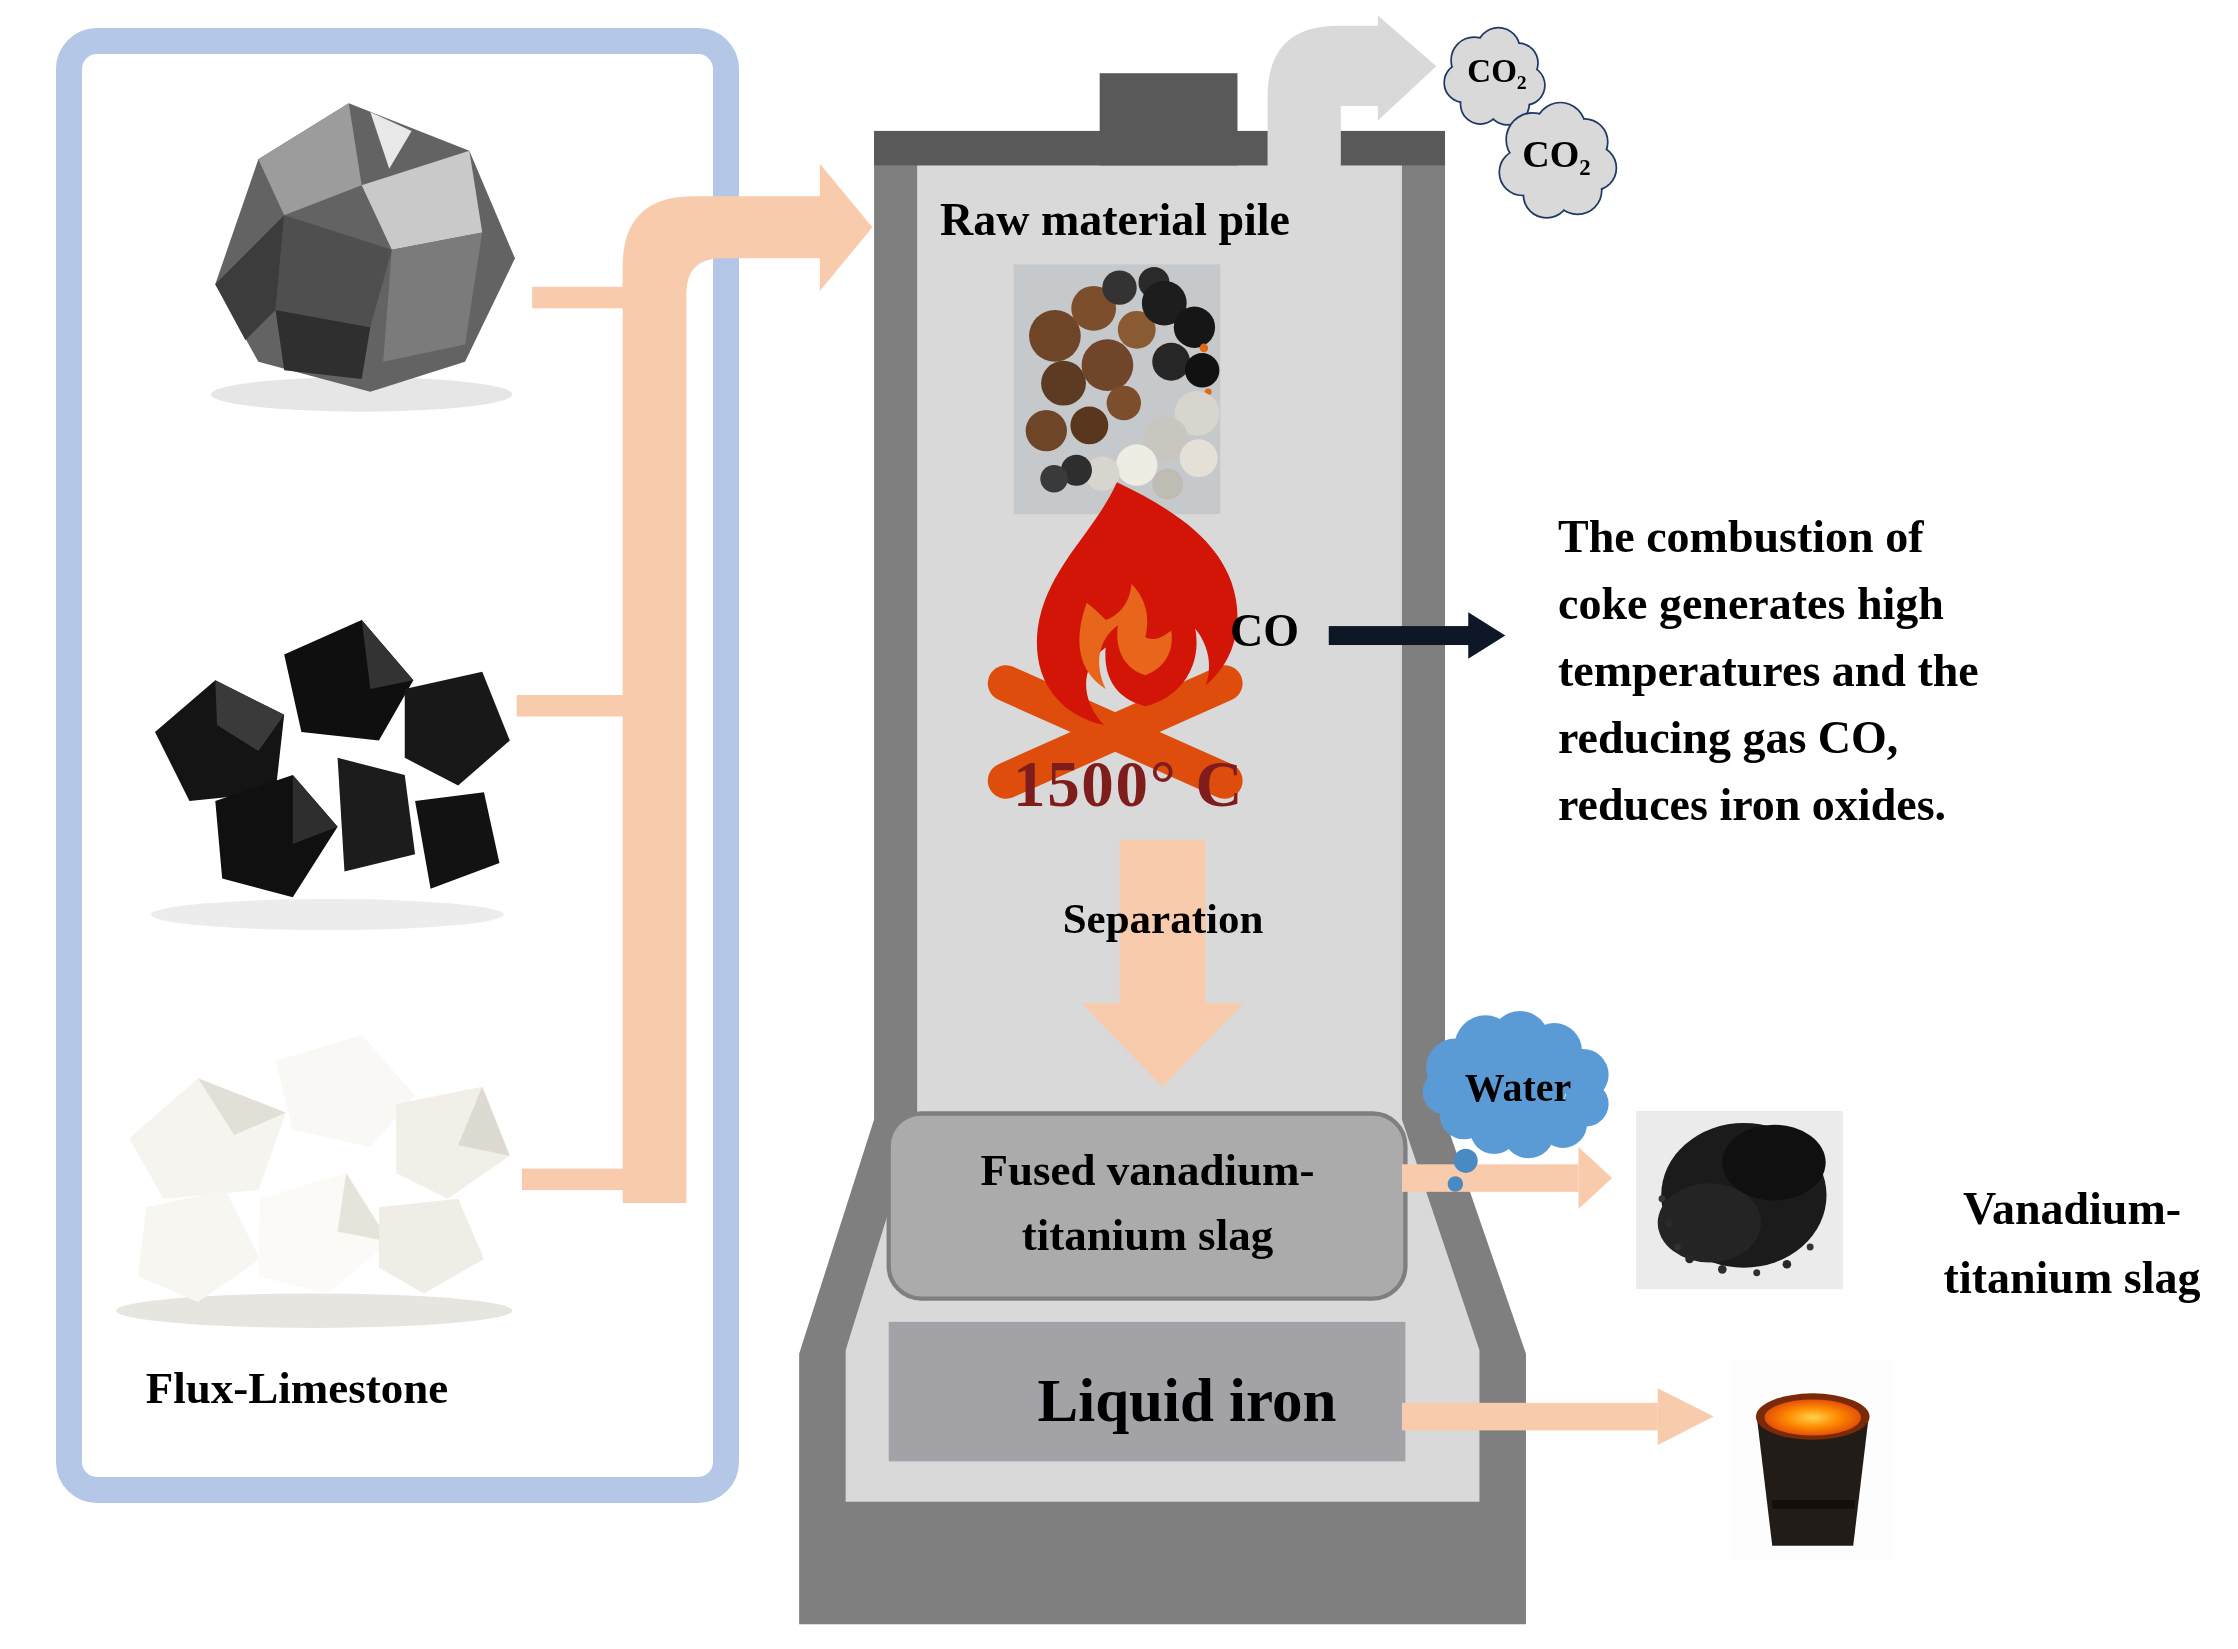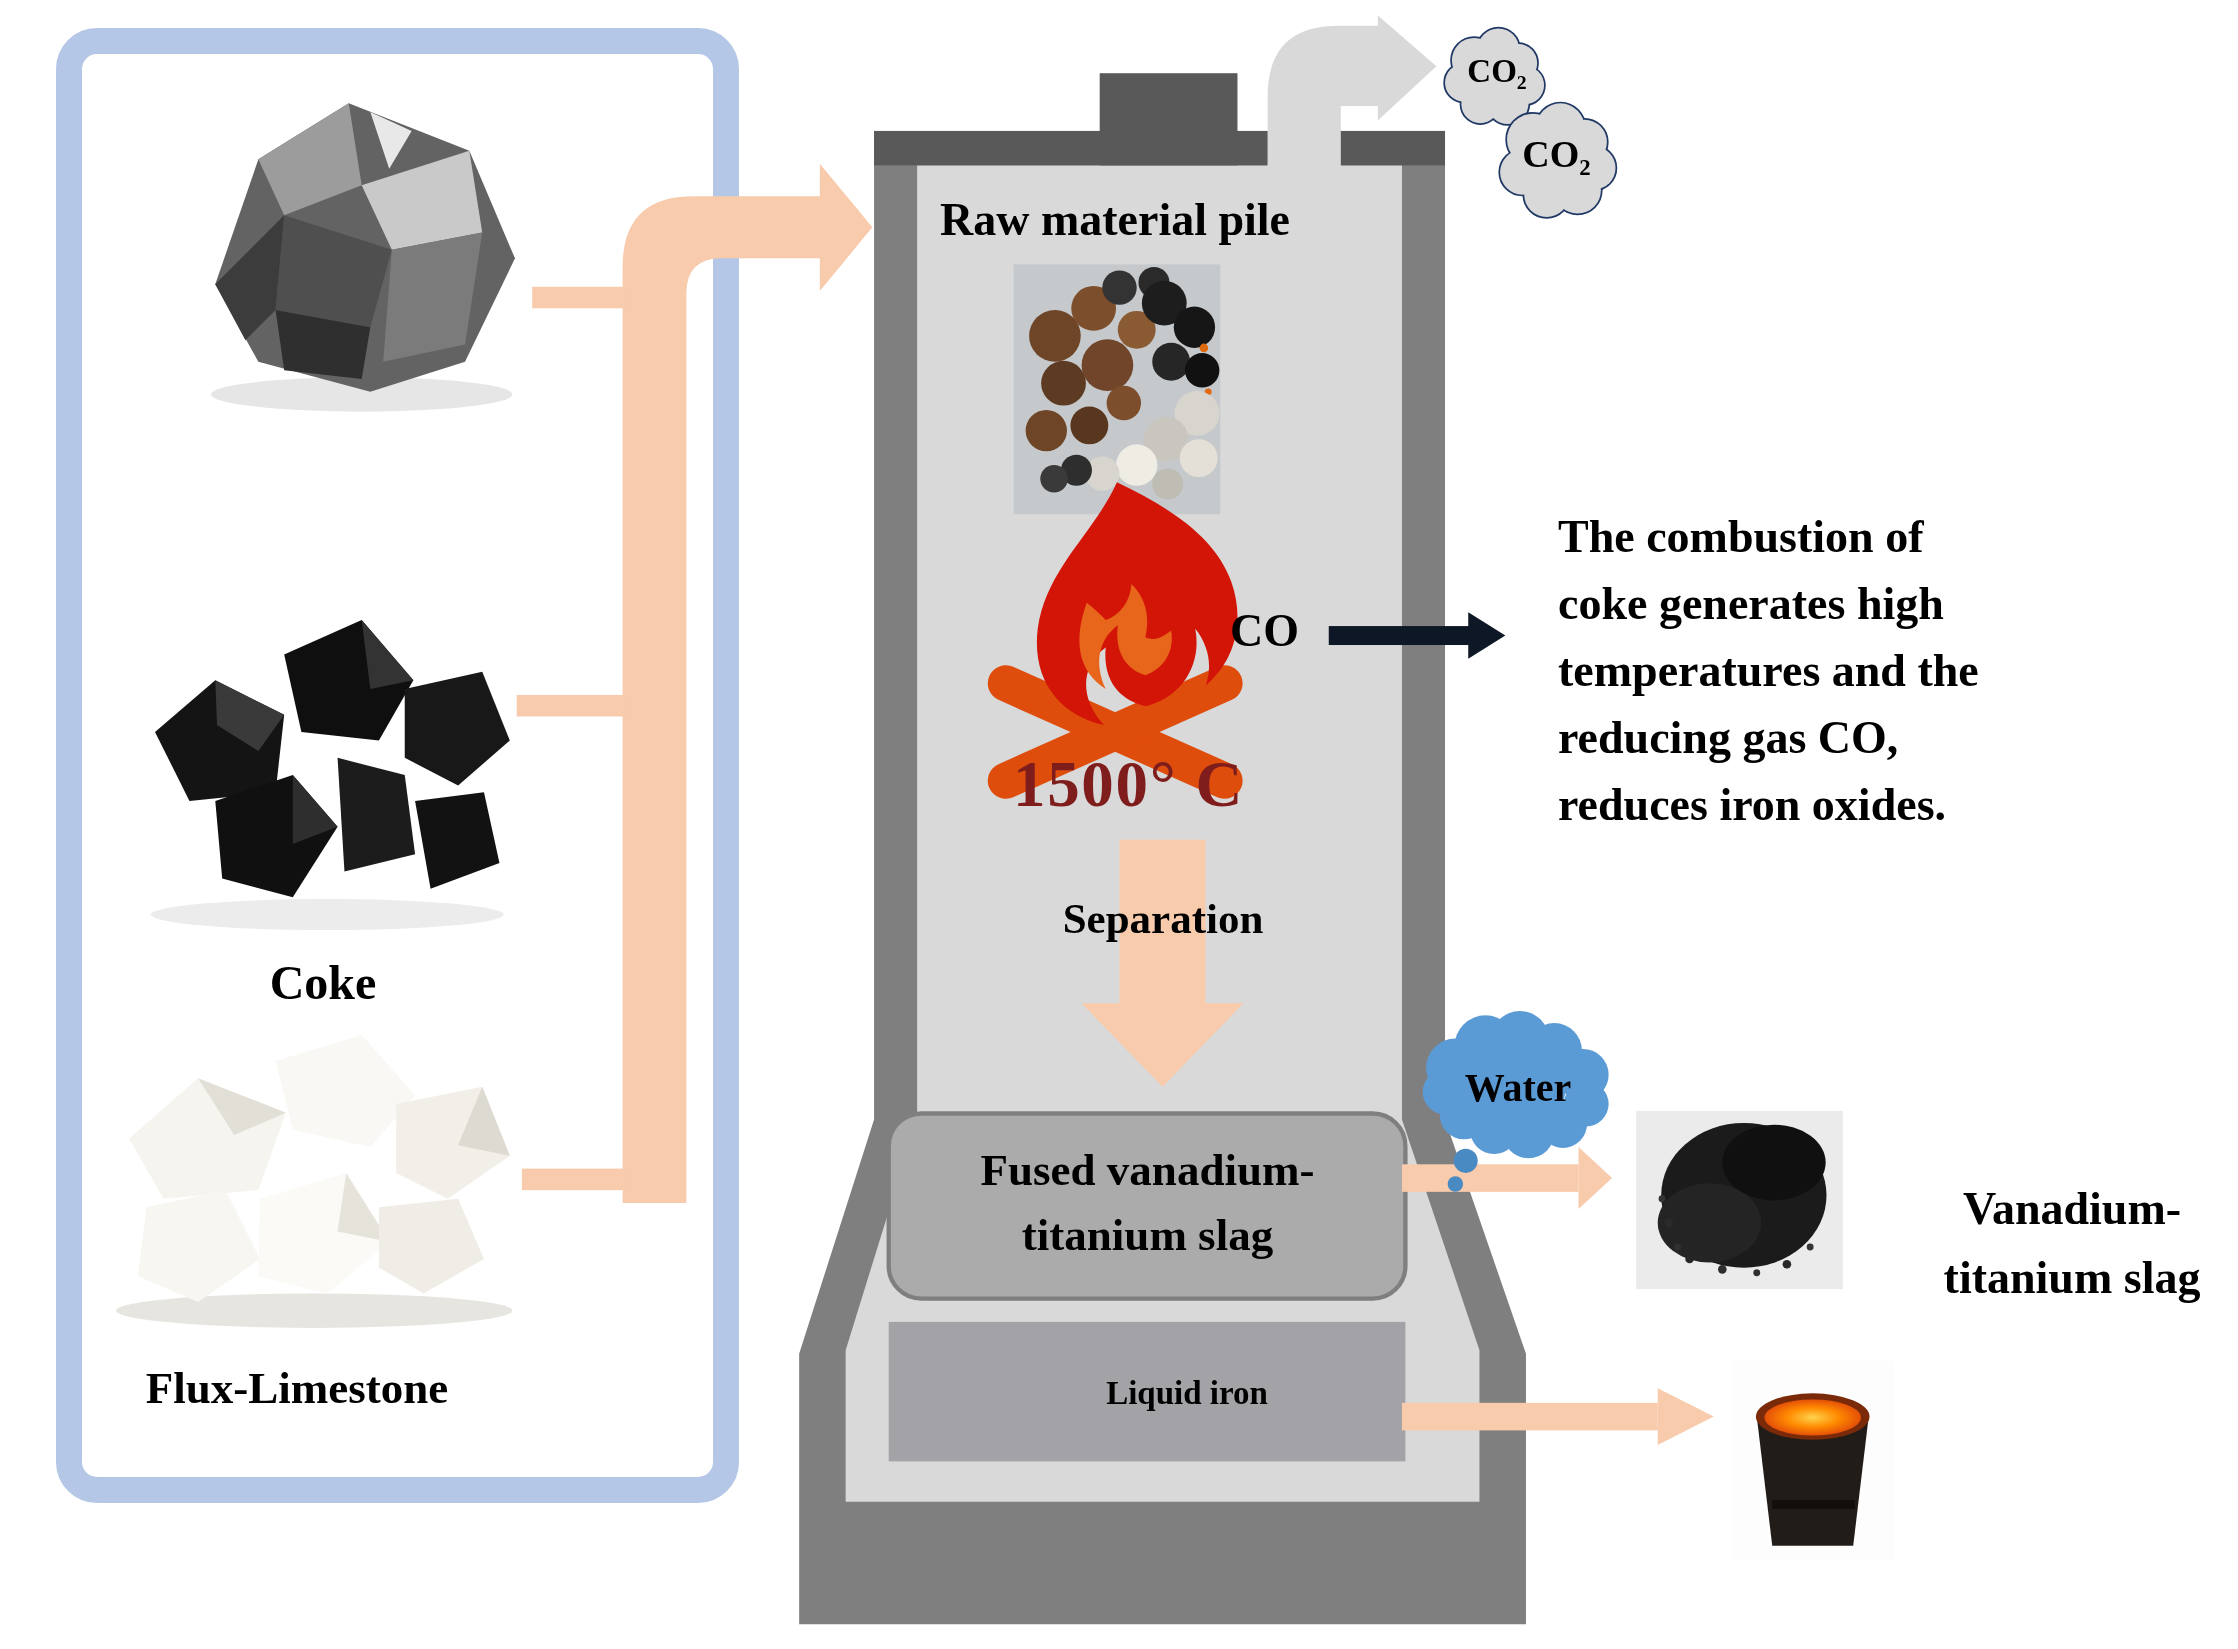--- a/index.html
+++ b/index.html
@@ -10,21 +10,21 @@
   .panel{position:absolute;box-sizing:border-box;left:56px;top:27.6px;width:683px;height:1475px;
          border:26px solid #b4c7e7;border-radius:41px;background:#ffffff;}
   .lbl-magnetite{left:86px;top:446px;width:560px;font-size:45px;line-height:60px;}
   .lbl-coke{left:82px;top:957px;width:482px;font-size:48px;}
   .lbl-limestone{left:56px;top:1364px;width:482px;font-size:45px;}
   .lbl-pile{left:878px;top:195px;width:474px;font-size:46px;}
   .lbl-co{left:1230px;top:606px;width:103px;font-size:46px;text-align:left;}
   .lbl-temp{left:913px;top:749px;width:431px;font-size:65px;color:#7f1d1d;letter-spacing:1.7px;}
   .lbl-sep{left:926px;top:895px;width:474px;font-size:43px;}
   .lbl-slagbox{left:889px;top:1138px;width:517px;font-size:45px;line-height:65px;}
-  .lbl-ironbox{left:889px;top:1367px;width:596px;font-size:33px;margin-top:8px;}
+  .lbl-ironbox{left:889px;top:1367px;width:596px;font-size:61px;}
   .lbl-blast{left:904px;top:1517px;width:517px;font-size:46px;}
   .lbl-co2a{left:1452px;top:53px;width:90px;font-size:33px;}
   .lbl-co2b{left:1505px;top:134px;width:103px;font-size:38px;}
   .note{left:1558px;top:463px;width:586px;font-size:46px;line-height:67px;text-align:left;margin-top:40px;}
   .note span{display:block;}
   .lbl-water{left:1434px;top:1066px;width:168px;font-size:40px;}
   .lbl-slagout{left:1905px;top:1174px;width:334px;font-size:46px;line-height:69px;}
 </style>
 </head>
 <body>
@@ -238,21 +238,20 @@
       </radialGradient>
       <rect x="2010" y="1580" width="190" height="232" fill="#fdfdfd"></rect>
       <path d="M2102 1660 C2060 1700 2056 1740 2074 1772" stroke="#6b6b6b" stroke-width="6" fill="none"></path>
       <path d="M2040 1645 L2170 1645 L2152 1795 L2058 1795 Z" fill="#221c18"></path>
       <ellipse cx="2105" cy="1645" rx="66" ry="27" fill="#7a2a08"></ellipse>
       <ellipse cx="2105" cy="1646" rx="56" ry="21" fill="url(#meltgrad)"></ellipse>
       <rect x="2058" y="1742" width="96" height="10" fill="#120e0c"></rect>
     </g>
   </svg>
 
-  <div class="txt lbl-coke">Coke</div>
   <div class="txt lbl-limestone">Flux-Limestone</div>
 
   <div class="txt lbl-pile">Raw material pile</div>
   <div class="txt lbl-co">CO</div>
   <div class="txt lbl-temp">1500° C</div>
   <div class="txt lbl-sep">Separation</div>
 
   <div class="txt lbl-slagbox">
     <span>Fused vanadium-</span><br>
     <span>titanium slag</span>

